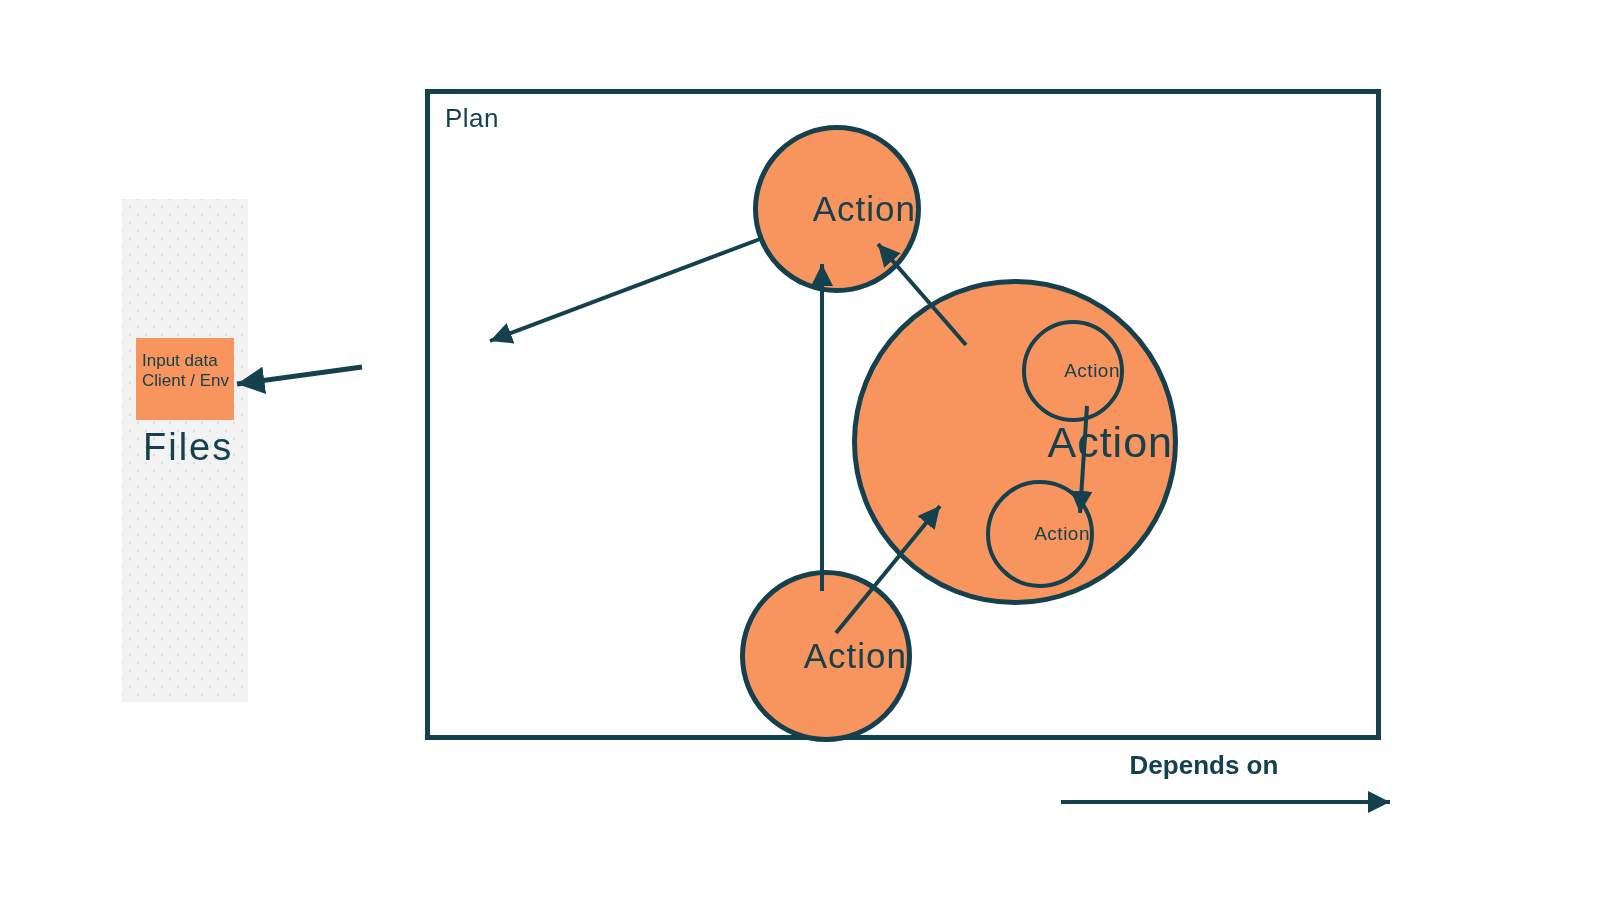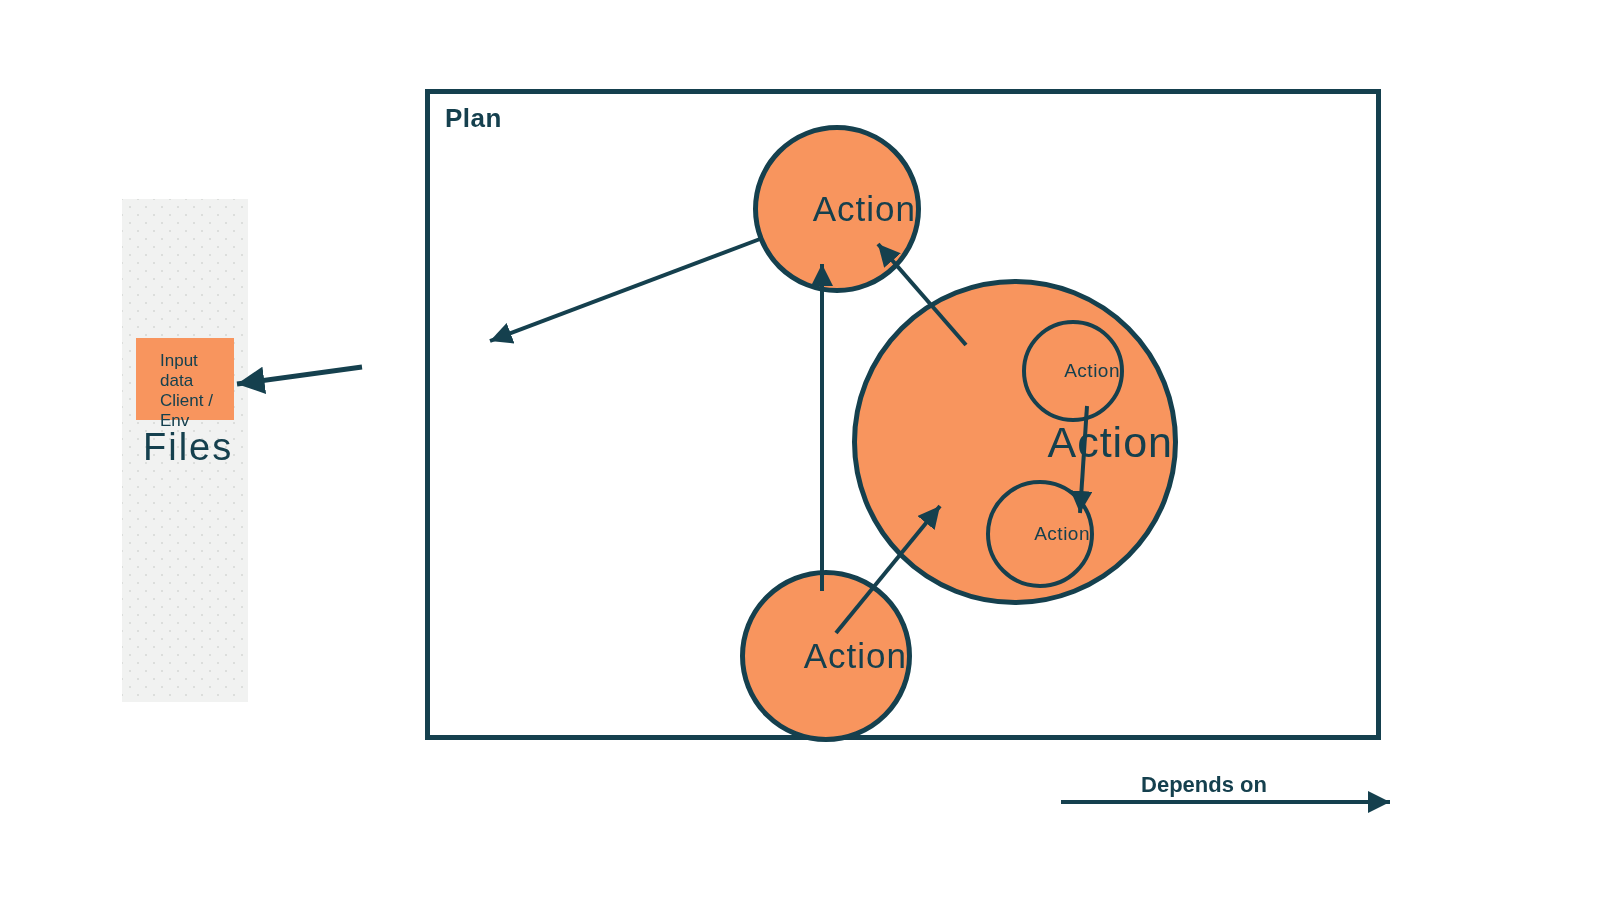--- a/index.html
+++ b/index.html
@@ -20,36 +20,36 @@
     background-color:var(--host_bg);
     background-image:
       radial-gradient(var(--host_dot) 1.2px, transparent 1.4px),
       radial-gradient(var(--host_dot) 1.2px, transparent 1.4px);
     background-size:16px 16px;
     background-position:0 0, 8px 8px;
   }
   .input-box{
     position:absolute;left:136px;top:338px;width:98px;height:82px;
     background:var(--orange);
-    padding:13px 0 0 24px;
+    padding:13px 0 0 6px;
     font-size:17px;line-height:20px;color:var(--navy);
   }
   .host-label{
     position:absolute;left:143px;top:426px;width:126px;
     font-size:38px;letter-spacing:2px;color:var(--navy);
   }
 
   
   .plan-box{
     position:absolute;left:425px;top:89px;width:956px;height:651px;
     border:5px solid var(--navy);
   }
   .plan-label{
     position:absolute;left:445px;top:103px;
-    font-size:26px;font-weight:bold;letter-spacing:0.5px;color:var(--navy);text-align:center;
+    font-size:26px;font-weight:normal;letter-spacing:0.5px;color:var(--navy);text-align:center;
   }
 
   
   .client-box{
     position:absolute;left:361px;top:292px;width:125px;height:316px;
     background:var(--navy);
     display:flex;align-items:center;justify-content:center;
   }
   .client-box span{font-size:40px;letter-spacing:1px;color:var(--orange);}
 
@@ -68,22 +68,22 @@
   .circle-small-bottom{left:986px;top:480px;width:108px;height:108px;}
 
   
   .arrows{position:absolute;left:0;top:0;width:1600px;height:900px;pointer-events:none;}
   .arrows .line{stroke:var(--navy);stroke-width:4;fill:none;}
   .arrows .line.thick{stroke-width:5;}
   .arrows marker path{fill:var(--navy);}
 
   
   .legend-label{
-    position:absolute;left:1094px;top:772px;width:220px;
-    text-align:center;font-size:22px;font-weight:bold;color:var(--navy);
+    position:absolute;left:1094px;top:750px;width:220px;
+    text-align:center;font-size:26px;font-weight:bold;color:var(--navy);
   }
 </style>
 </head>
 <body>
 
 <div class="canvas">
 
   <div class="host-panel"></div>
   <div class="input-box">
     <div>Input data</div>

